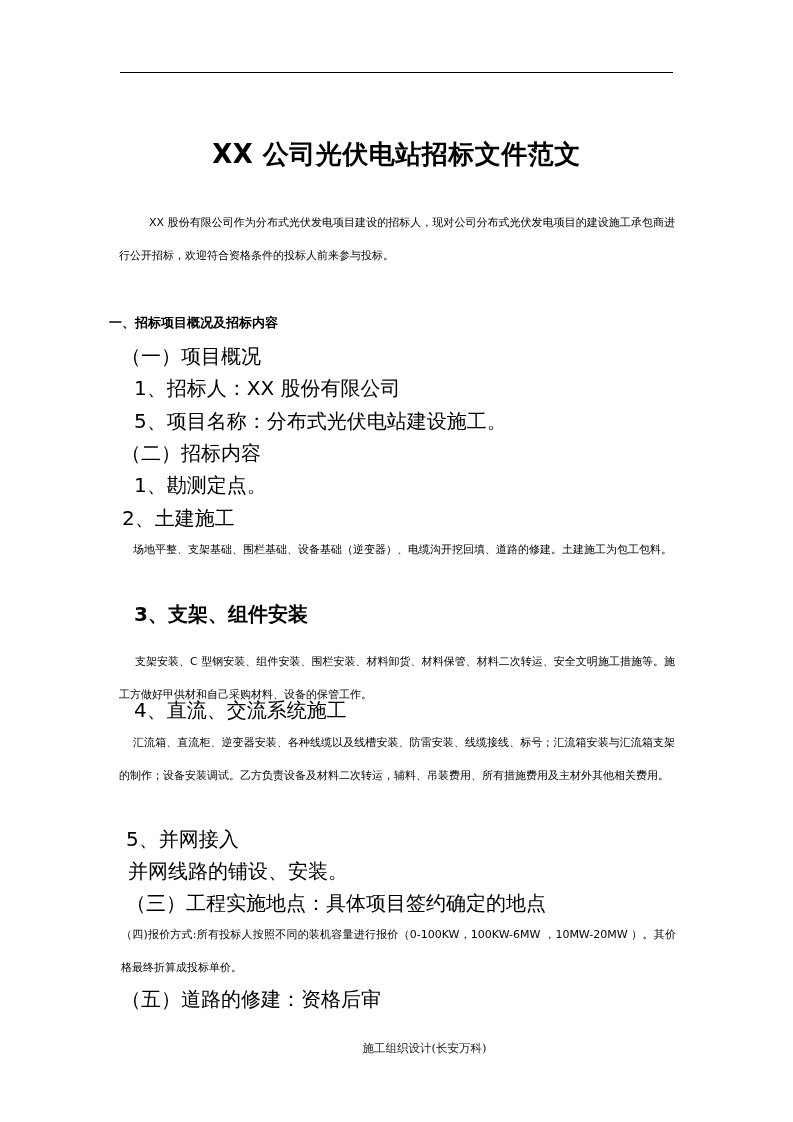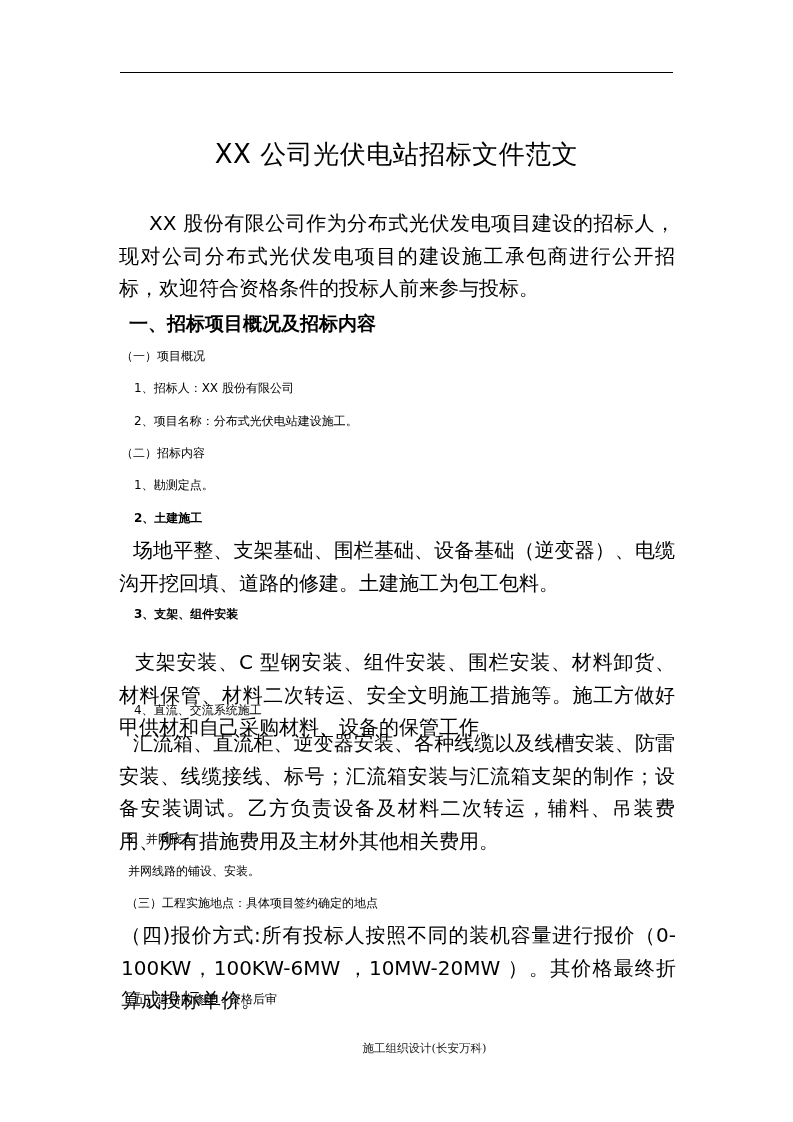--- a/index.html
+++ b/index.html
@@ -1,47 +1,47 @@
 <!DOCTYPE html>
 <html><head>
 <meta charset="utf-8">
 <style>
   html, body { margin: 0; padding: 0; background: #ffffff; }
   body { width: 793px; height: 1122px; position: relative; overflow: hidden;
          font-family: "DejaVu Sans", "Liberation Sans", sans-serif; color: #000; }
   .rule { position: absolute; left: 120px; top: 72px; width: 553px; height: 0;
           border-top: 1.3px solid #000; }
   .title { position: absolute; left: 0; width: 793px; top: 136px; text-align: center;
-           font-size: 26px; line-height: 36px; font-weight: normal; letter-spacing: 0.5px; }
-  .line { position: absolute; font-size: 12px; line-height: 20px; white-space: nowrap; text-align: right; }
-  .para { position: absolute; left: 119px; width: 556px; font-size: 20px; line-height: 32.5px;
+           font-size: 26px; line-height: 36px; font-weight: bold; letter-spacing: 0.5px; }
+  .line { position: absolute; font-size: 20px; line-height: 20px; white-space: nowrap; text-align: right; }
+  .para { position: absolute; left: 119px; width: 556px; font-size: 11px; line-height: 32.5px;
           text-align: justify; text-align-last: left; }
   .para.indent { text-indent: 30px; }
-  .h1 { position: absolute; left: 129px; font-size: 19px; line-height: 24px; font-weight: bold; white-space: nowrap; }
+  .h1 { position: absolute; left: 109px; font-size: 13px; line-height: 24px; font-weight: bold; white-space: nowrap; }
   .footer { position: absolute; left: 0; width: 793px; top: 1040px; text-align: center;
             font-size: 11.5px; line-height: 16px; color: #222; font-family: "DejaVu Serif", serif; margin-left: 28px; }
 </style>
 </head>
 <body>
 
 <div class="rule"></div>
 
 <div class="title">XX 公司光伏电站招标文件范文</div>
 
 <div class="para indent" style="top:207px;">XX 股份有限公司作为分布式光伏发电项目建设的招标人，现对公司分布式光伏发电项目的建设施工承包商进行公开招标，欢迎符合资格条件的投标人前来参与投标。</div>
 
 <div class="h1" style="top:311px;">一、招标项目概况及招标内容</div>
 
 <div class="line" style="left:121px; top:346px;">（一）项目概况</div>
 <div class="line" style="left:134px; top:378px;">1、招标人：XX 股份有限公司</div>
-<div class="line" style="left:134px; top:411px;">2、项目名称：分布式光伏电站建设施工。</div>
+<div class="line" style="left:134px; top:411px;">5、项目名称：分布式光伏电站建设施工。</div>
 
 <div class="line" style="left:121px; top:443px;">（二）招标内容</div>
 <div class="line" style="left:134px; top:475px;">1、勘测定点。</div>
-<div class="line" style="left:134px; top:508px;font-weight:bold;">2、土建施工</div>
+<div class="line" style="left:122px; top:508px;">2、土建施工</div>
 <div class="para" style="top:534px; text-indent:14px;">场地平整、支架基础、围栏基础、设备基础（逆变器）、电缆沟开挖回填、道路的修建。土建施工为包工包料。</div>
 
 <div class="line" style="left:134px; top:604px;font-weight:bold;">3、支架、组件安装</div>
 <div class="para" style="top:630px; text-indent:16px;margin-top:16px;">支架安装、C 型钢安装、组件安装、围栏安装、材料卸货、材料保管、材料二次转运、安全文明施工措施等。施工方做好甲供材和自己采购材料、设备的保管工作。</div>
 
 <div class="line" style="left:134px; top:700px;">4、直流、交流系统施工</div>
 <div class="para" style="top:727px; text-indent:14px;">汇流箱、直流柜、逆变器安装、各种线缆以及线槽安装、防雷安装、线缆接线、标号；汇流箱安装与汇流箱支架的制作；设备安装调试。乙方负责设备及材料二次转运，辅料、吊装费用、所有措施费用及主材外其他相关费用。</div>
 
 <div class="line" style="left:126px; top:829px;">5、并网接入</div>
 <div class="line" style="left:128px; top:861px;font-family:Liberation Serif, serif;">并网线路的铺设、安装。</div>

